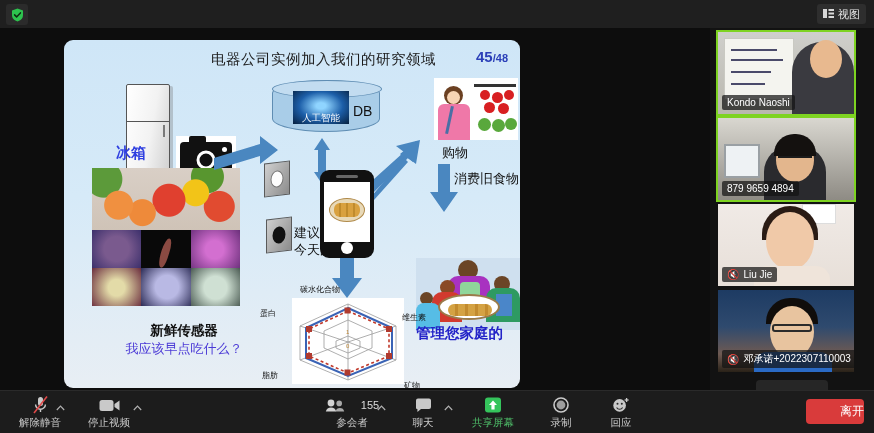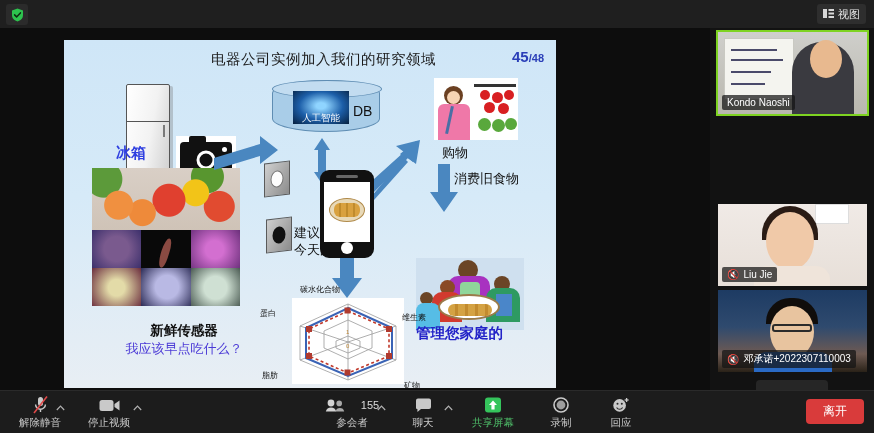--- a/index.html
+++ b/index.html
@@ -21,23 +21,24 @@
   .view-btn {
     position:absolute; right:8px; top:4px; height:20px;
     display:flex; align-items:center; gap:4px;
     padding:0 6px; border-radius:3px; background:#2e2e2e;
     color:#e6e6e6; font-size:11px; line-height:20px;
   }
 
   
   .stage { position:absolute; left:0; top:28px; width:710px; height:362px; background:#0d0d0d; }
   .slide {
-    position:absolute; left:64px; top:12px; width:492px; height:348px;
+    position:absolute; left:64px; top:12px; width:456px; height:348px;
     background: linear-gradient(180deg,#cfe6f7 0%,#d6eaf8 45%,#e8eef4 100%);
     overflow:hidden;
+    border-radius:9px;
   }
   .slide-title {
     position:absolute; left:0; top:10px; width:519px; text-align:center;
     font-size:14.5px; color:#1c1c1c; letter-spacing:.5px;
   }
   .page-num {
     position:absolute; right:12px; top:8px;
     color:#2b3fb8; font-weight:bold; font-size:15px;
   }
   .page-num .small { font-size:11px; }
@@ -190,21 +191,21 @@
   .rl-fat{  left:198px; top:330px; }
   .rl-pro{  left:196px; top:268px; }
 
   .lbl-manage{
     position:absolute; left:352px; top:284px; font-size:14.5px; color:#2323c8; font-weight:bold; line-height:19px;
   }
   .lbl-manage .l2{ color:#3f6fd8; }
 
   
   .strip{ position:absolute; left:710px; top:28px; width:164px; height:362px; background:#121212; }
-  .tile{ position:absolute; left:8px; width:149px; height:82px; overflow:hidden; background:#20262b; }
+  .tile{ position:absolute; left:8px; width:136px; height:82px; overflow:hidden; background:#20262b; }
   .tile.active{ outline:3px solid #7ed321; outline-offset:-1px; }
   .tile .name{
     position:absolute; left:4px; bottom:4px; max-width:138px;
     background:rgba(20,20,20,.72); color:#fff; font-size:10px;
     padding:2px 5px; border-radius:2px; white-space:nowrap; overflow:hidden; text-overflow:ellipsis;
     display:flex; align-items:center; gap:4px;
   }
   .mute-ico{ color:#e04a4a; font-size:10px; }
   .t1{ top:4px; }
   .t2{ top:90px; }
@@ -251,21 +252,21 @@
   .tb-item{
     position:absolute; top:3px; height:38px;
     display:flex; flex-direction:column; align-items:center; justify-content:center;
     color:#c9c9c9; font-size:10.5px; gap:2px; cursor:pointer;
   }
   .tb-item .ico{ height:17px; display:flex; align-items:center; justify-content:center; }
   .caret{ position:absolute; top:12px; color:#b0b0b0; font-size:9px; }
   .leave-btn{
     position:absolute; right:10px; top:8px; width:58px; height:25px;
     background:#d93b3b; color:#fff; border-radius:4px;
-    display:flex; align-items:center; justify-content:center; font-size:12px;
+    display:flex; align-items:center; justify-content:flex-end; font-size:12px;
   }
   .count{ color:#dcdcdc; font-size:11px; }
 </style>
 </head>
 <body>
 
 <div id="app">
 
   <div class="topbar">
     <div class="shield-btn">
@@ -442,20 +443,31 @@
         <div class="wline" style="top:32px;width:40px"></div>
         <div class="wline" style="top:44px;width:34px"></div>
       </div>
       <div class="person"></div>
       <div class="face"></div>
       <div class="name">
         <span>Kondo Naoshi</span>
       </div>
     </div>
 
+    <div class="tile t2 active">
+      <div class="bg"></div>
+      <div class="win"></div>
+      <div class="person"></div>
+      <div class="face"></div>
+      <div class="hair"></div>
+      <div class="glasses"></div>
+      <div class="name">
+        <span>879 9659 4894</span>
+      </div>
+    </div>
 
     <div class="tile t3">
       <div class="bg"></div>
       <div class="paper"></div>
       <div class="hair"></div>
       <div class="face"></div>
       <div class="body"></div>
       <div class="name">
         <span class="mute-ico">🔇</span>
         <span>Liu Jie</span>

